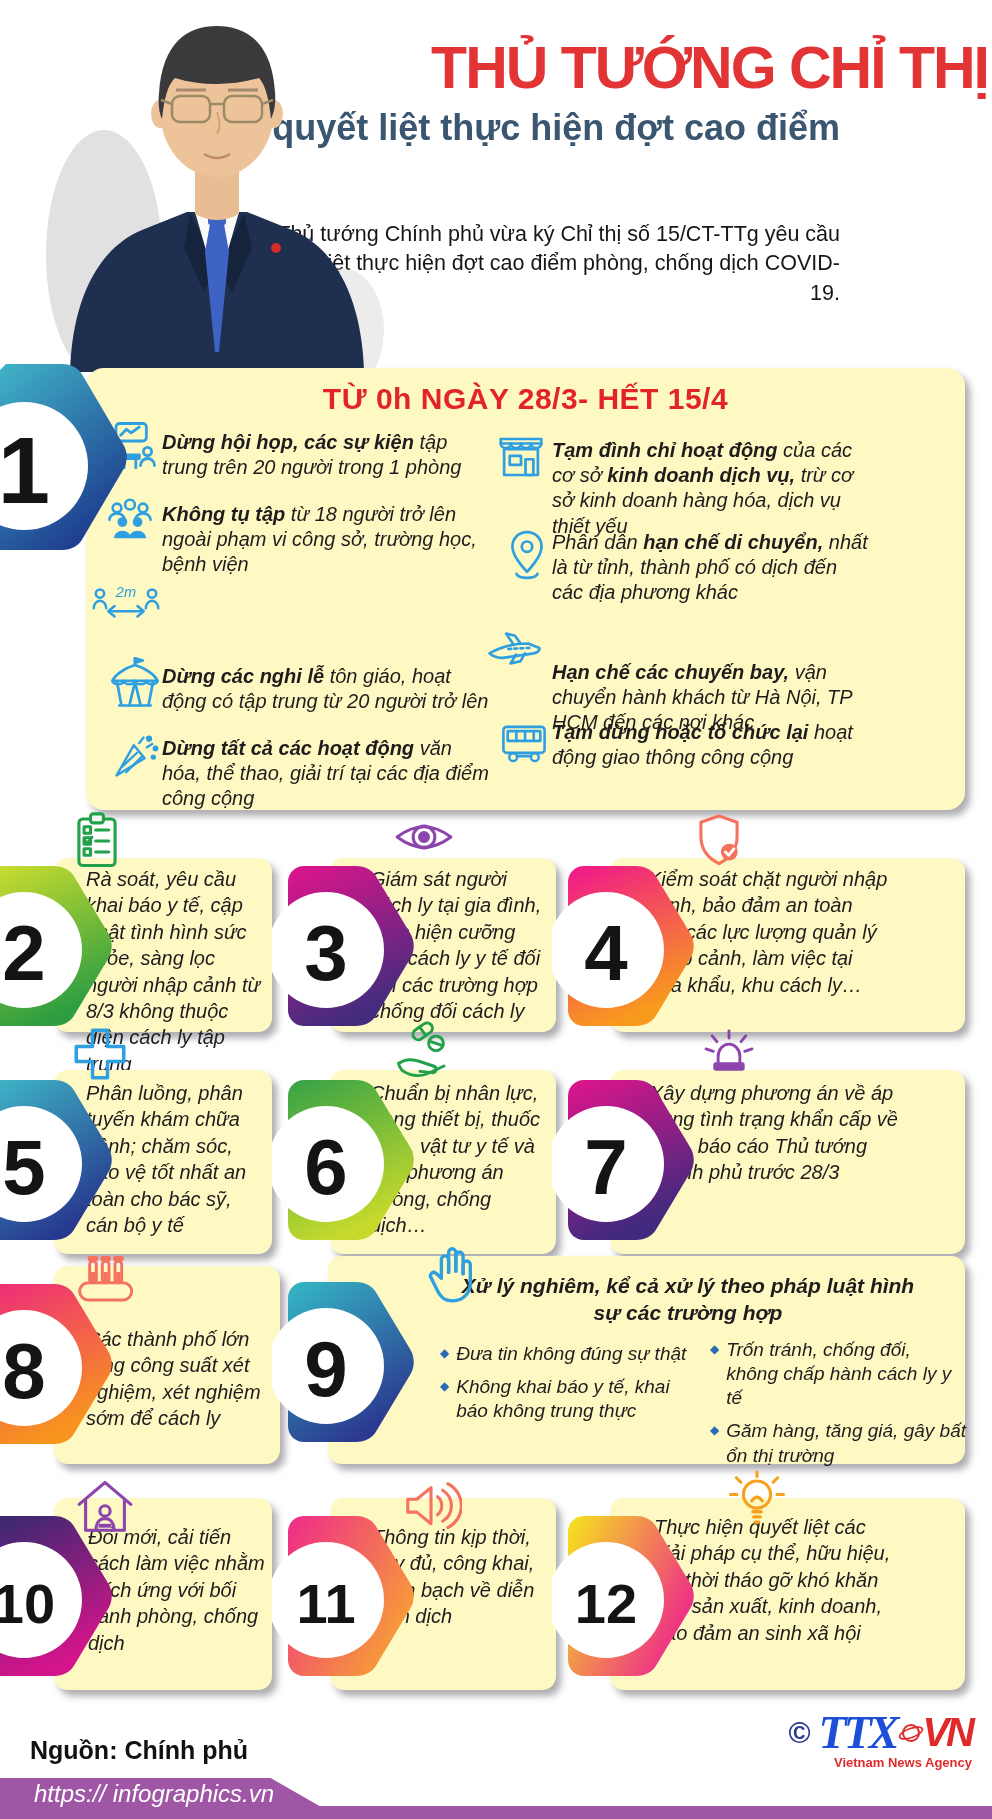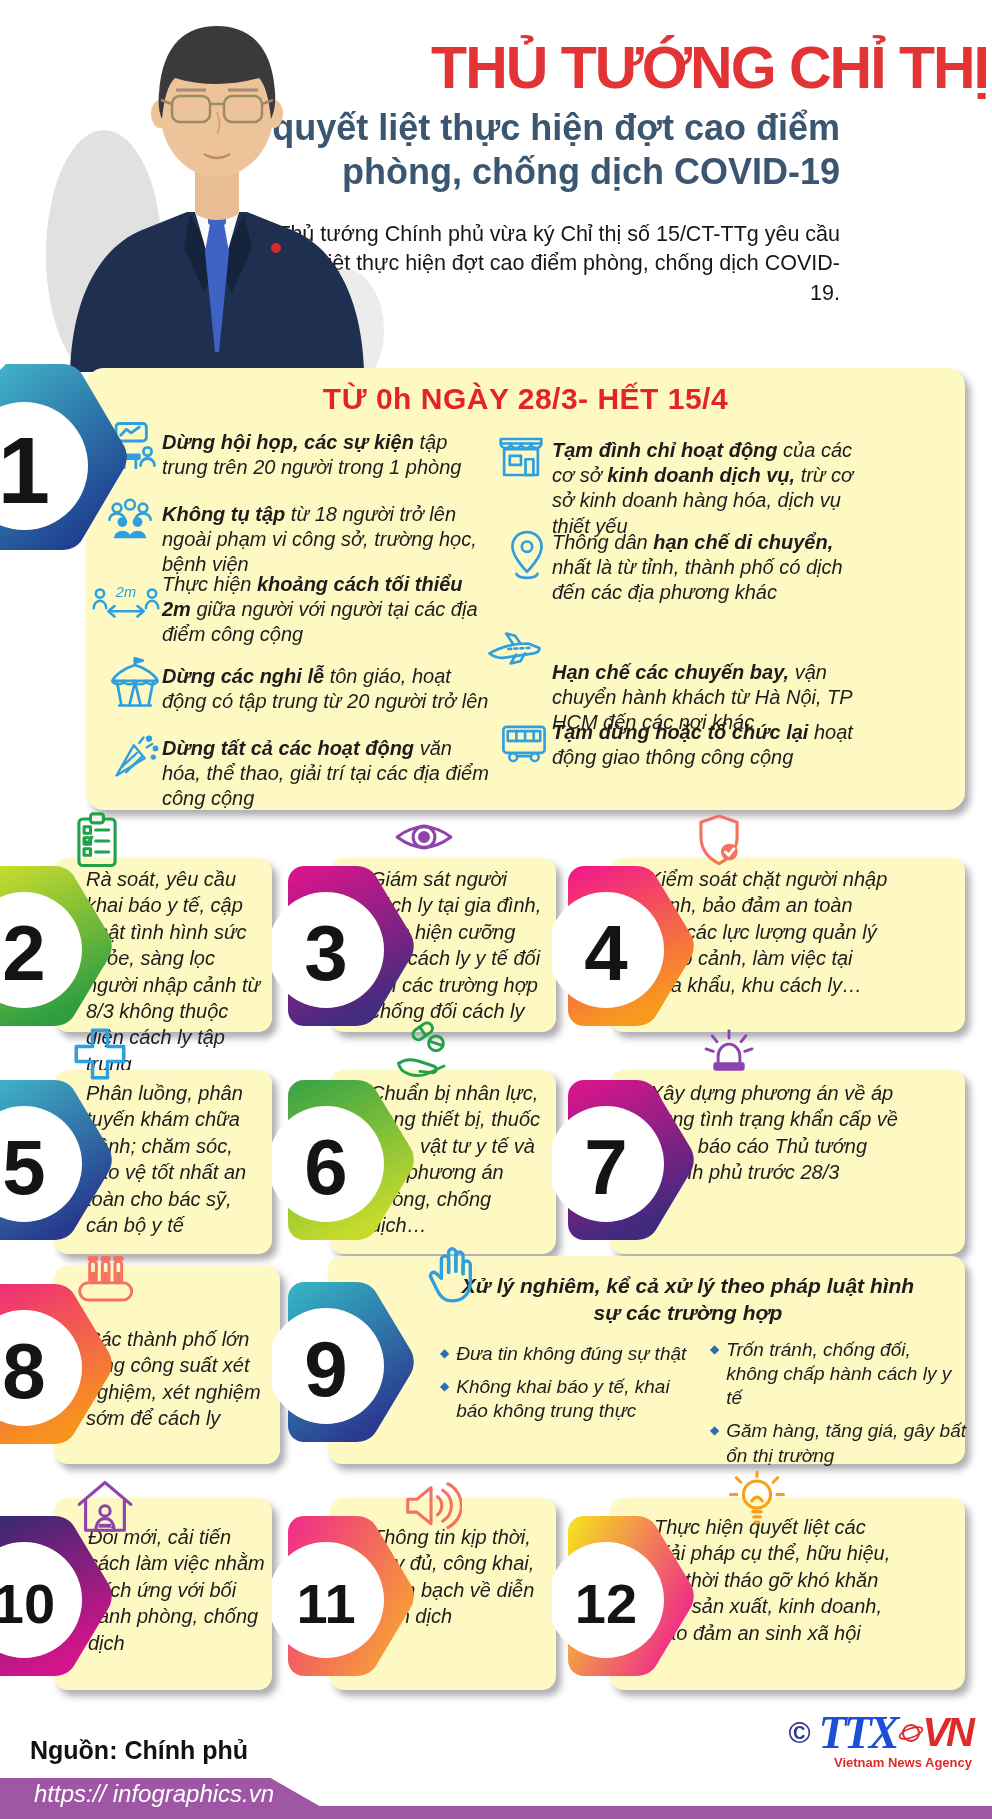--- a/index.html
+++ b/index.html
@@ -78,21 +78,20 @@
       <line x1="250" y1="104" x2="261" y2="100"></line>
     </g>
     <path d="M205,112 q5,14 0,22" stroke="#d8a276" stroke-width="2" fill="none"></path>
     <path d="M192,154 q13,8 26,0" stroke="#bf8a66" stroke-width="2.5" fill="none"></path>
     <circle cx="264" cy="248" r="5" fill="#d42b2b"></circle>
   </svg>
 
   <div class="main-title">THỦ TƯỚNG CHỈ THỊ</div>
   <div class="subtitle">
     <div>quyết liệt thực hiện đợt cao điểm</div>
-    <div>phòng, chống dịch COVID-19</div>
   </div>
   <div class="intro">Thủ tướng Chính phủ vừa ký Chỉ thị số 15/CT-TTg yêu cầu quyết liệt thực hiện đợt cao điểm phòng, chống dịch COVID-19.</div>
 
   <div class="card sec1" style="z-index:2;">
     <div class="sec1-head">TỪ 0h NGÀY 28/3- HẾT 15/4</div>
 
     <svg class="icon" style="left:16px;top:52px;" width="56" height="56" viewBox="0 0 48 48" stroke="#2e9fe0" fill="none" stroke-width="2.4" stroke-linecap="round" stroke-linejoin="round">
       <rect x="12" y="3" width="26" height="15" rx="3"></rect>
       <polyline points="16,13 21,8 25,11 32,6"></polyline>
       <circle cx="9" cy="27" r="3.5"></circle>
@@ -123,23 +122,20 @@
     <svg class="icon" style="left:6px;top:212px;" width="68" height="50" viewBox="0 0 64 48" stroke="#2e9fe0" fill="none" stroke-width="2.4" stroke-linecap="round" stroke-linejoin="round">
       <circle cx="7" cy="13" r="4"></circle>
         <path d="M1,27 a6,7 0 0 1 12,0"></path>
       <circle cx="57" cy="13" r="4"></circle>
         <path d="M51,27 a6,7 0 0 1 12,0"></path>
       <text x="32" y="16" text-anchor="middle" font-size="14" font-style="italic" fill="#2e9fe0" stroke="none">2m</text>
       <line x1="16" y1="30" x2="48" y2="30"></line>
       <polyline points="21,25 15,30 21,35"></polyline>
         <polyline points="43,25 49,30 43,35"></polyline>
     </svg>
-    <div class="s1t" style="left:76px;top:204px;width:330px;">
-      <span>Thực hiện </span><b>khoảng cách tối thiểu 2m</b><span> giữa người với người tại các địa điểm công cộng</span>
-    </div>
 
     <svg class="icon" style="left:22px;top:288px;" width="54" height="54" viewBox="0 0 48 48" stroke="#2e9fe0" fill="none" stroke-width="2.4" stroke-linecap="round" stroke-linejoin="round">
       <line x1="24" y1="2" x2="24" y2="8"></line>
         <polygon points="24,2 31,4 24,6" fill="#2e9fe0"></polygon>
       <path d="M24,8 C14,11 6,17 4,22 h40 C42,17 34,11 24,8 z"></path>
       <path d="M4,22 a5,3 0 0 0 10,0 a5,3 0 0 0 10,0 a5,3 0 0 0 10,0 a5,3 0 0 0 10,0"></path>
       <path d="M8,23 L12,44 M40,23 L36,44 M10,44 h28"></path>
       <path d="M24,23 L19,44 M24,23 L29,44"></path>
     </svg>
     <div class="s1t" style="left:76px;top:296px;width:330px;">
@@ -170,21 +166,21 @@
     <div class="s1t" style="left:466px;top:70px;width:318px;">
       <b>Tạm đình chỉ hoạt động</b><span> của các cơ sở </span><b>kinh doanh dịch vụ,</b><span> trừ cơ sở kinh doanh hàng hóa, dịch vụ thiết yếu</span>
     </div>
 
     <svg class="icon" style="left:416px;top:158px;" width="50" height="56" viewBox="0 0 48 48" stroke="#2e9fe0" fill="none" stroke-width="2.6" stroke-linecap="round" stroke-linejoin="round">
       <path d="M24,3 c-8,0 -14,6 -14,14 c0,10 14,24 14,24 s14,-14 14,-24 c0,-8 -6,-14 -14,-14 z"></path>
       <circle cx="24" cy="17" r="5"></circle>
       <path d="M14,43 a10,4 0 0 0 20,0"></path>
     </svg>
     <div class="s1t" style="left:466px;top:162px;width:318px;">
-      <span>Thông dân </span><b>hạn chế di chuyển,</b><span> nhất là từ tỉnh, thành phố có dịch đến các địa phương khác</span>
+      <span>Phân dân </span><b>hạn chế di chuyển,</b><span> nhất là từ tỉnh, thành phố có dịch đến các địa phương khác</span>
     </div>
 
     <svg class="icon" style="left:398px;top:258px;" width="62" height="46" viewBox="0 0 56 40" stroke="#2e9fe0" fill="none" stroke-width="2.4" stroke-linecap="round" stroke-linejoin="round">
       <path d="M5,24 Q20,15 40,15 L50,19 Q51,22 45,24 L17,28 Q10,28 5,24 z"></path>
       <path d="M26,15 L20,6 L28,8 L33,15"></path>
       <path d="M29,25 L24,33 L33,31 L37,24"></path>
       <line x1="22" y1="20" x2="41" y2="19" stroke-dasharray="2.5,3"></line>
     </svg>
     <div class="s1t" style="left:466px;top:256px;width:318px;margin-top:36px;">
       <b>Hạn chế các chuyến bay,</b><span> vận chuyển hành khách từ Hà Nội, TP HCM đến các nơi khác</span>

